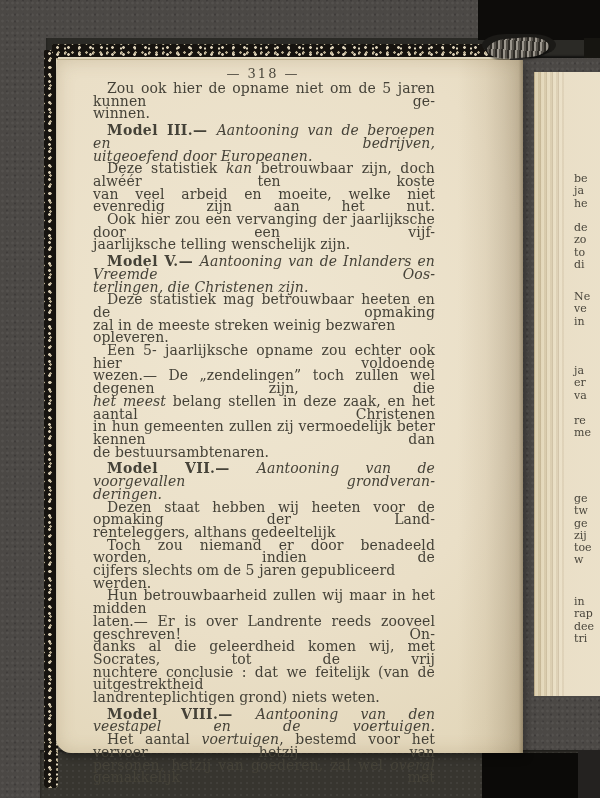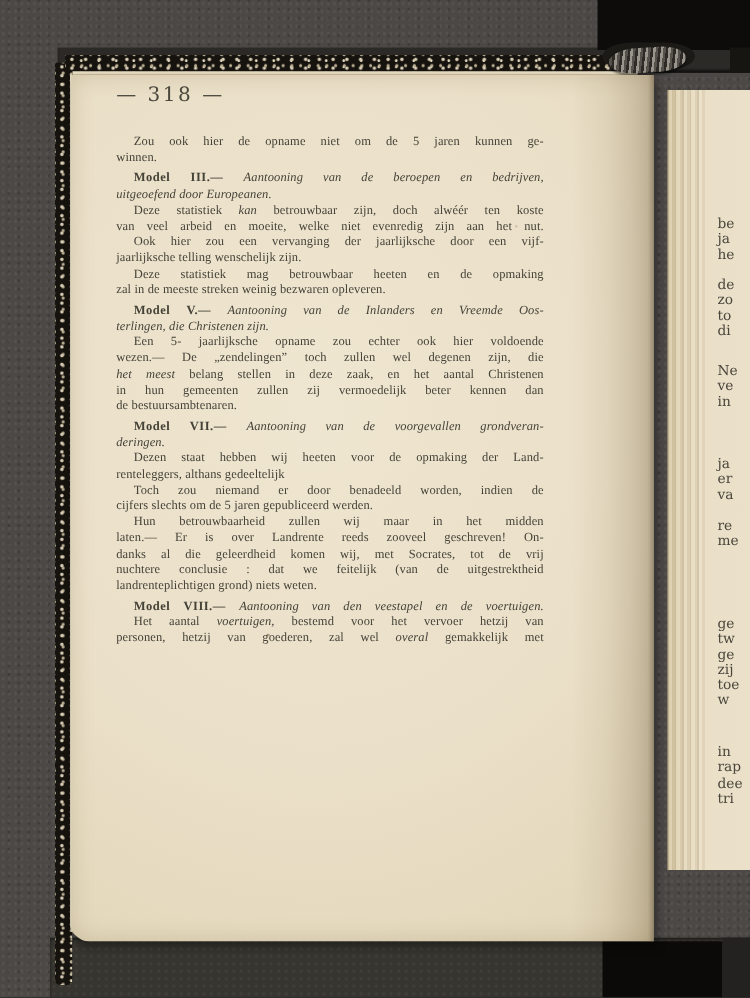--- a/index.html
+++ b/index.html
@@ -68,24 +68,24 @@
   #speck-1{left:156px;top:447px;width:3px;height:2px;}
   #speck-2{left:355px;top:120px;width:2px;height:2px;opacity:.5;}
 
   
   #headband-back{left:482px;top:34px;width:74px;height:22px;background:#1b1a17;border-radius:40%/60%;}
   #headband{left:487px;top:38px;width:62px;height:20px;border-radius:45%/65%;
     background:repeating-linear-gradient(100deg,#9a958c 0 2px,#56524b 2px 4px,#2e2b26 4px 6px);
     transform:rotate(-4deg);box-shadow:0 2px 2px rgba(0,0,0,.5);}
 
   
-  #page-number{left:93px;top:66px;width:340px;text-align:left;
-    color:#4a473c;font-size:16px;letter-spacing:2px;}
-  #text-block{left:93px;top:108px;width:342px;color:#454238;
-    font-size:10px;line-height:12.7px;letter-spacing:.1px;font-family:Liberation Serif, serif;}
+  #page-number{left:93px;top:66px;width:340px;text-align:center;
+    color:#4a473c;font-size:13px;letter-spacing:2px;}
+  #text-block{left:93px;top:82px;width:342px;color:#454238;
+    font-size:14px;line-height:12.7px;letter-spacing:.1px;}
   .blk.heading{margin-top:4px;}
   .ln{min-height:12.7px;}
   .ln.ju{text-align:justify;text-align-last:justify;}
   .ln.fi{text-indent:14px;}
   .ln span.i{font-style:italic;}
   .ln span.b{font-weight:bold;letter-spacing:.4px;}
 </style>
 </head>
 <body>
 
@@ -168,27 +168,27 @@
         <div class="ln"><span class="i">uitgeoefend door Europeanen.</span></div>
       </div>
       <div class="blk para">
         <div class="ln fi ju"><span>Deze statistiek </span><span class="i">kan</span><span> betrouwbaar zijn, doch alwéér ten koste</span></div>
         <div class="ln ju"><span>van veel arbeid en moeite, welke niet evenredig zijn aan het nut.</span></div>
       </div>
       <div class="blk para">
         <div class="ln fi ju"><span>Ook hier zou een vervanging der jaarlijksche door een vijf-</span></div>
         <div class="ln"><span>jaarlijksche telling wenschelijk zijn.</span></div>
       </div>
+      <div class="blk heading">
+        <div class="ln fi ju"><span class="b">Model V.— </span><span class="i">Aantooning van de Inlanders en Vreemde Oos-</span></div>
+        <div class="ln"><span class="i">terlingen, die Christenen zijn.</span></div>
+      </div>
       <div class="blk para">
         <div class="ln fi ju"><span>Deze statistiek mag betrouwbaar heeten en de opmaking</span></div>
         <div class="ln"><span>zal in de meeste streken weinig bezwaren opleveren.</span></div>
-      </div>
-      <div class="blk heading">
-        <div class="ln fi ju"><span class="b">Model V.— </span><span class="i">Aantooning van de Inlanders en Vreemde Oos-</span></div>
-        <div class="ln"><span class="i">terlingen, die Christenen zijn.</span></div>
       </div>
       <div class="blk para">
         <div class="ln fi ju"><span>Een 5- jaarlijksche opname zou echter ook hier voldoende</span></div>
         <div class="ln ju"><span>wezen.— De „zendelingen” toch zullen wel degenen zijn, die</span></div>
         <div class="ln ju"><span class="i">het meest</span><span> belang stellen in deze zaak, en het aantal Christenen</span></div>
         <div class="ln ju"><span>in hun gemeenten zullen zij vermoedelijk beter kennen dan</span></div>
         <div class="ln"><span>de bestuursambtenaren.</span></div>
       </div>
       <div class="blk heading">
         <div class="ln fi ju"><span class="b">Model VII.— </span><span class="i">Aantooning van de voorgevallen grondveran-</span></div>

